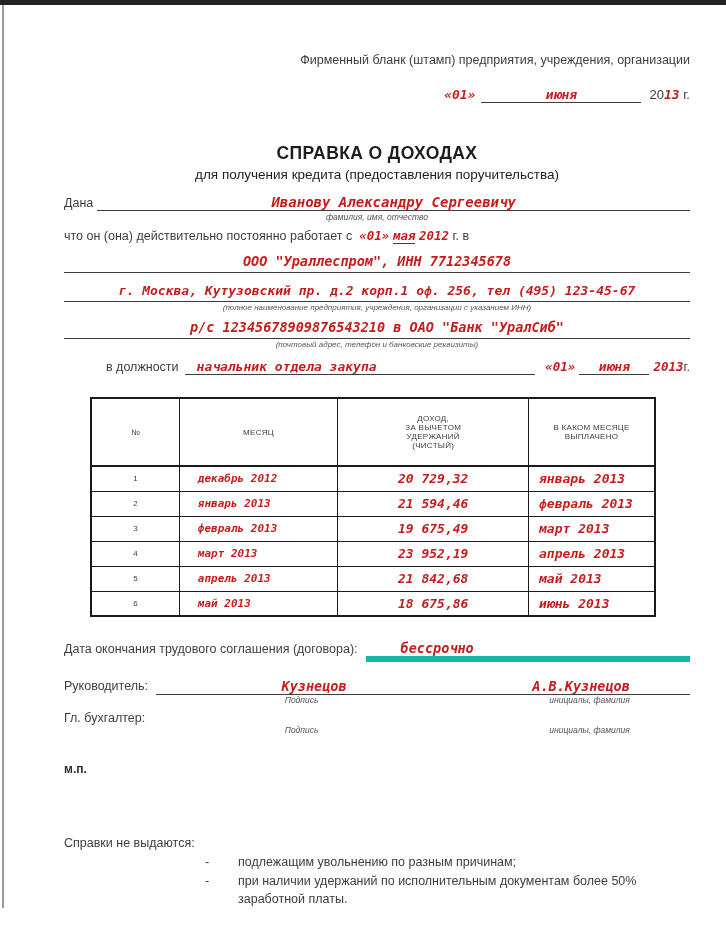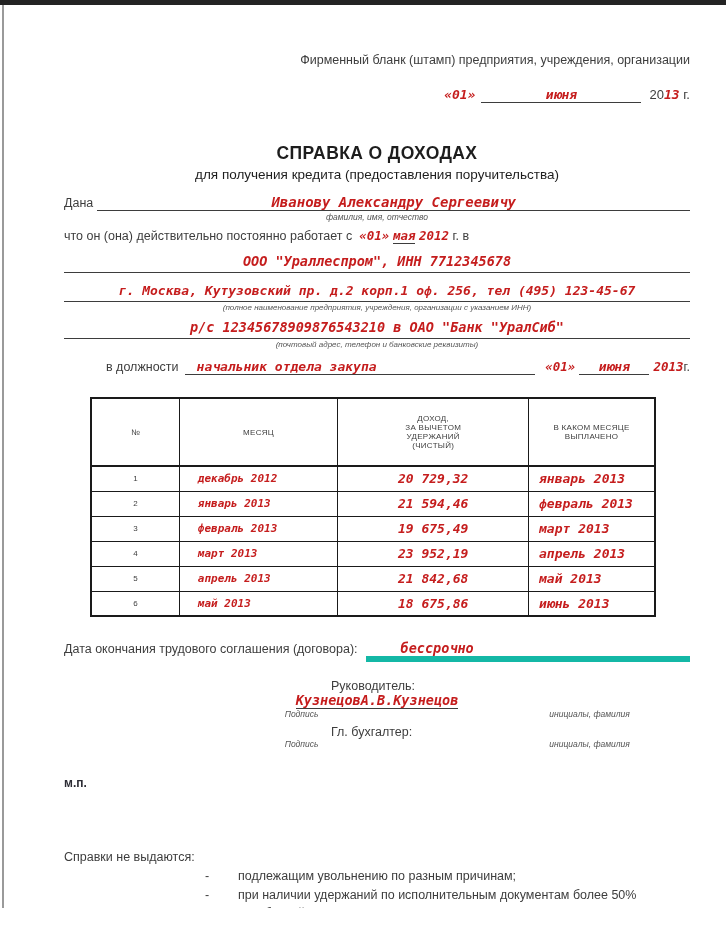--- a/index.html
+++ b/index.html
@@ -56,21 +56,21 @@
   td.cell-num{font-size:8px;text-align:center;color:#3d3d3d;}
   td.cell-month{font-size:11px;padding-left:18px;}
   td.cell-income{font-size:13px;text-align:center;}
   td.cell-paid{font-size:13px;padding-left:10px;}
 
   .contract-row{margin-top:24px;display:flex;align-items:baseline;font-size:12.5px;}
   .contract-label{flex:none;padding-right:8px;}
   .contract-line{flex:1;border-bottom:6px solid #14b8a6;text-align:left;padding-left:35px;
        font-size:13.5px;line-height:15px;}
 
-  .sig-row{margin-top:17px;display:flex;align-items:center;font-size:12.5px;flex-direction:column;}
+  .sig-row{margin-top:17px;display:flex;align-items:flex-start;font-size:12.5px;}
   .sig-label{flex:none;width:92px;}
   .sig-line{flex:1;display:flex;border-bottom:1px solid #3d3d3d;align-items:baseline;}
   .sig-sign{flex:1.45;text-align:center;font-size:13.5px;line-height:15px;}
   .sig-name{flex:1;text-align:center;font-size:13.5px;line-height:15px;}
   .sig-caps{display:flex;margin-left:92px;font-size:8.5px;font-style:italic;color:#555;gap:42px;}
   .cap-sign{flex:1.45;text-align:center;}
   .cap-name{flex:1;text-align:center;}
 
   .stamp{margin-top:27px;font-size:12px;font-weight:bold;color:#2c2c34;}
 

